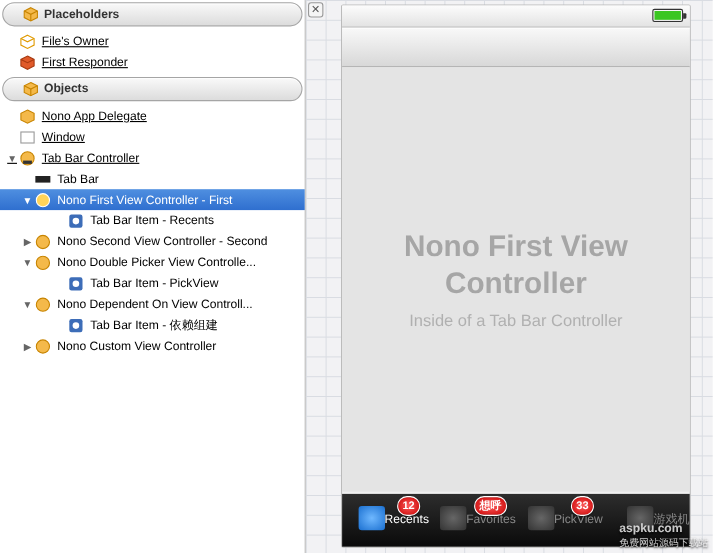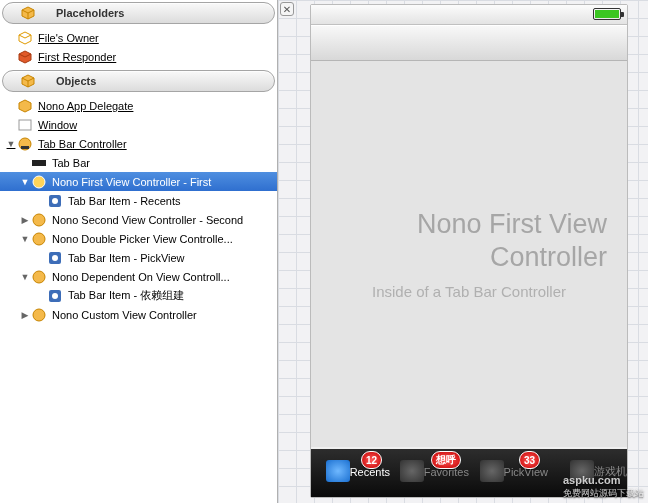--- a/index.html
+++ b/index.html
@@ -5,21 +5,21 @@
 * { margin: 0; padding: 0; box-sizing: border-box; font-family: "Lucida Grande", Helvetica, Arial, sans-serif; font-size: 11px; }
 body { width: 648px; height: 503px; display: flex; background: #fff; overflow: hidden; }
 
 .sidebar { width: 278px; height: 100%; display: flex; flex-direction: column; border-right: 1px solid #b0b0b0; background: #fff; }
 .panel-header {
   background: linear-gradient(#f9f9f9, #dcdcdc);
   border: 1px solid #a5a5a5;
   border-radius: 11px;
   margin: 2px;
   padding: 3px 18px;
-  display: flex; align-items: center; gap: 21px;
+  display: flex; align-items: center; gap: 5px;
   font-weight: bold; font-size: 11px; color: #333;
   box-shadow: inset 0 1px 0 rgba(255,255,255,0.7);
 }
 .item-list { padding: 2px 0; }
 .row {
   display: flex; align-items: center;
   height: 19px; padding-left: 6px; gap: 2px;
   user-select: none; white-space: nowrap; overflow: hidden;
 }
 .row.selected {
@@ -29,21 +29,21 @@
 .row .label { margin-left: 4px; }
 .tri { width: 10px; font-size: 9px; color: #666; text-align: center; display:inline-block; }
 .tri.open::before { content: "▼"; }
 .tri.closed::before { content: "▶"; }
 .tri.none { visibility: hidden; }
 .row.selected .tri { color: #fff; }
 .icon { width: 14px; height: 14px; display: inline-flex; align-items: center; justify-content: center; }
 .icon svg { width: 14px; height: 14px; }
 .indent-0 { padding-left: 6px; text-decoration: underline; }
 .indent-1 { padding-left: 20px; }
-.indent-2 { padding-left: 36px; }
+.indent-2 { padding-left: 50px; }
 
 .canvas {
   flex: 1; position: relative;
   background-color: #f2f2f4;
   background-image:
     linear-gradient(#d9dce2 1px, transparent 1px),
     linear-gradient(90deg, #d9dce2 1px, transparent 1px);
   background-size: 18px 18px;
   overflow: hidden;
 }
@@ -60,21 +60,21 @@
   background: #f0f0f0;
   border: 1px solid #bbb;
   border-radius: 2px;
 }
 .status-bar { height: 20px; background: linear-gradient(#fcfcfc,#e3e3e3); border-bottom: 1px solid #c0c0c0; position: relative; }
 .battery { position: absolute; right: 6px; top: 3px; width: 28px; height: 12px; border: 1px solid #333; border-radius: 2px; padding:1px; }
 .battery::after { content:""; position:absolute; right:-4px; top:3px; width:3px; height:5px; background:#333; border-radius:0 1px 1px 0; }
 .battery .fill { width: 100%; height: 100%; background: #3ac621; }
 .nav-bar { height: 36px; background: linear-gradient(#f9f9f9,#d8d8d8); border-bottom: 1px solid #b5b5b5; box-shadow: inset 0 1px 0 #fff, 0 1px 0 rgba(0,0,0,0.08); }
 .content { height: 386px; background: #e4e4e4; display:flex; flex-direction:column; align-items:center; justify-content:center; text-align:center; padding: 0 20px; }
-.content .title { font-size: 27px; font-weight: normal; color: #a6a6a6; line-height: 1.2; text-align: right; }
+.content .title { font-size: 27px; font-weight: bold; color: #a6a6a6; line-height: 1.2; }
 .content .subtitle { font-size: 15px; font-weight: normal; color: #b0b0b0; margin-top: 10px; }
 .tab-bar { position:absolute; bottom:0; left:0; right:0; height: 48px; background: linear-gradient(#2d2d2d,#0a0a0a); display:flex; }
 .tab-item { flex:1; position:relative; display:flex; flex-direction:row; align-items:center; justify-content:flex-end; padding-bottom:3px; color:#888; font-size:9px; }
 .tab-item .ticon { width:24px; height:22px; background: radial-gradient(#666,#333); border-radius:3px; margin-bottom:2px; }
 .tab-item.active { color:#fff; }
 .tab-item.active .ticon { background: radial-gradient(#6fb8ff,#1a6fd0); }
 .badge { position:absolute; top:2px; right:8px; min-width:18px; height:18px; padding:0 4px; border-radius:9px; background: radial-gradient(#ff5a5a,#c40000); color:#fff; font-size:10px; font-weight:bold; display:flex; align-items:center; justify-content:center; border:1px solid #fff; box-shadow:0 1px 1px rgba(0,0,0,0.4); }
 
 .watermark { position:absolute; right:4px; bottom:3px; color: rgba(255,255,255,0.78); font-size:12px; font-weight:bold; text-shadow:0 1px 2px rgba(0,0,0,0.9); z-index:5; }
 .watermark .sub { font-size:9px; font-weight:normal; display:block; text-align:right; }

